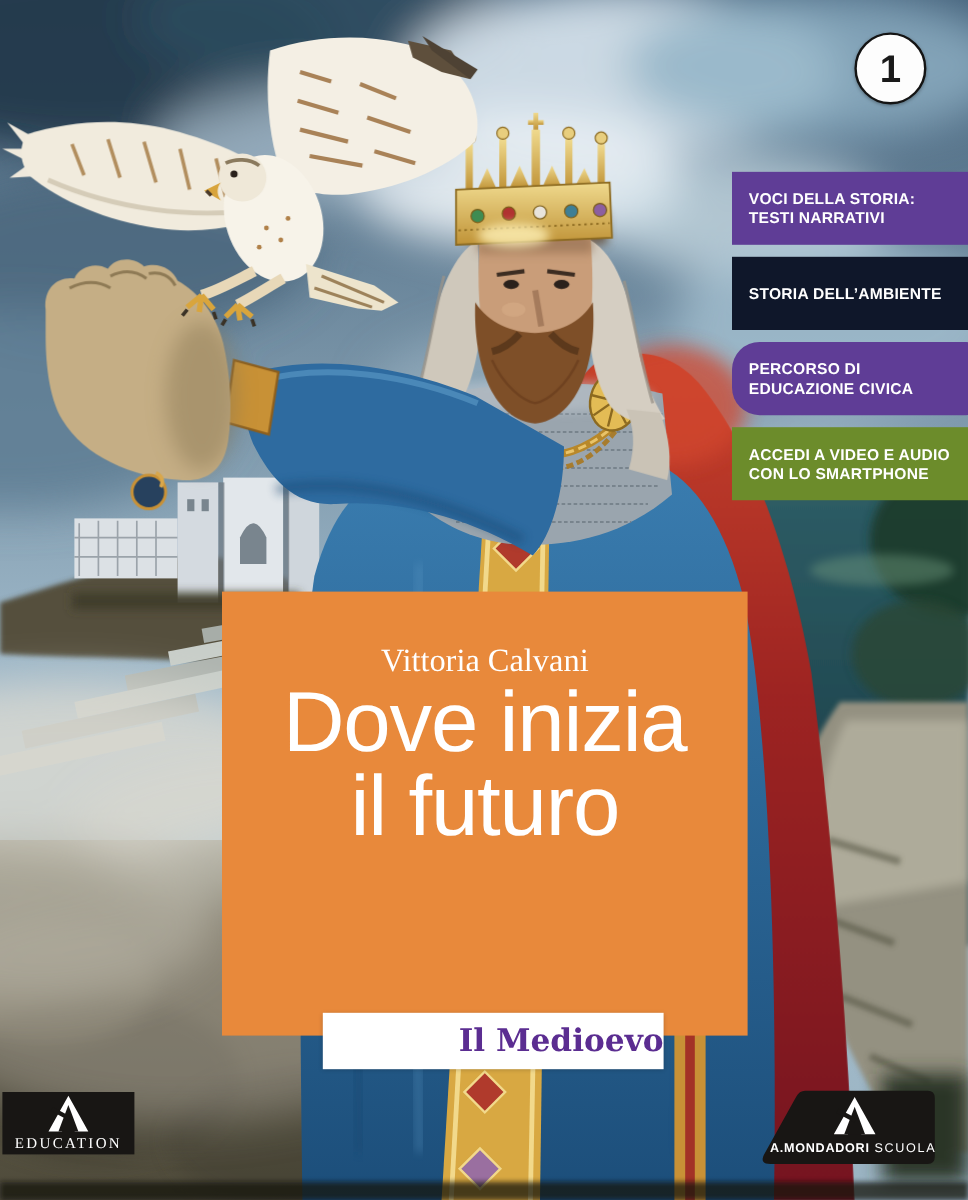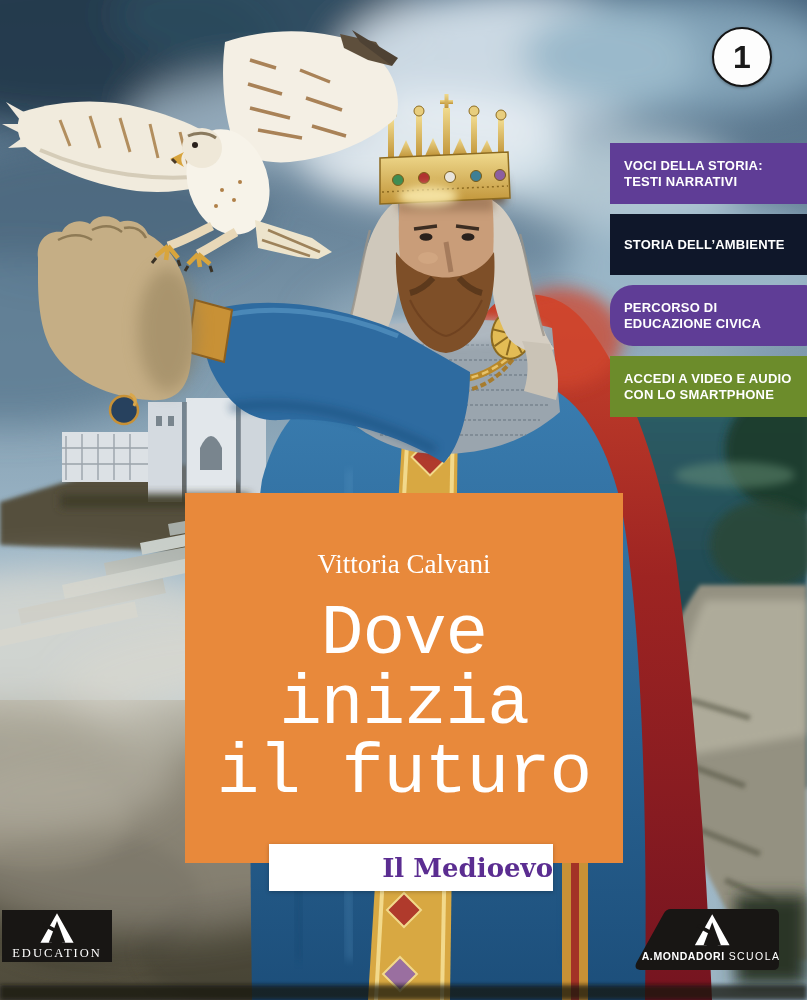--- a/index.html
+++ b/index.html
@@ -24,23 +24,23 @@
     padding-left:14px;box-sizing:border-box;
     color:#FFFFFF;font-weight:bold;font-size:13px;line-height:16px;letter-spacing:.2px;
   }
   .badge-1{top:143px}.badge-2{top:214px}.badge-3{top:285px}.badge-4{top:356px}
 
   
   .title-panel{
     position:absolute;left:185px;top:493px;width:438px;height:370px;
     text-align:center;color:#FFFFFF;
   }
-  .author{padding-top:56px;font-family:"Liberation Serif",serif;font-size:27px;}
+  .author{padding-top:42px;font-family:"Liberation Serif",serif;font-size:27px;}
   .main-title{
-    margin-top:20px;font-family:Liberation Mono, monospace;font-size:71px;line-height:.98;
+    margin-top:2px;font-family:Liberation Sans, sans-serif;font-size:71px;line-height:.98;
     letter-spacing:-1px;
   }
   .subtitle{margin-top:18px;font-family:"Liberation Serif",serif;font-size:29px;letter-spacing:.5px;}
 
   
   .series-banner{
     position:absolute;left:269px;top:844px;width:284px;height:47px;
     display:flex;align-items:center;justify-content:flex-end;
     box-shadow:0 1px 4px rgba(0,0,0,.25);
   }

